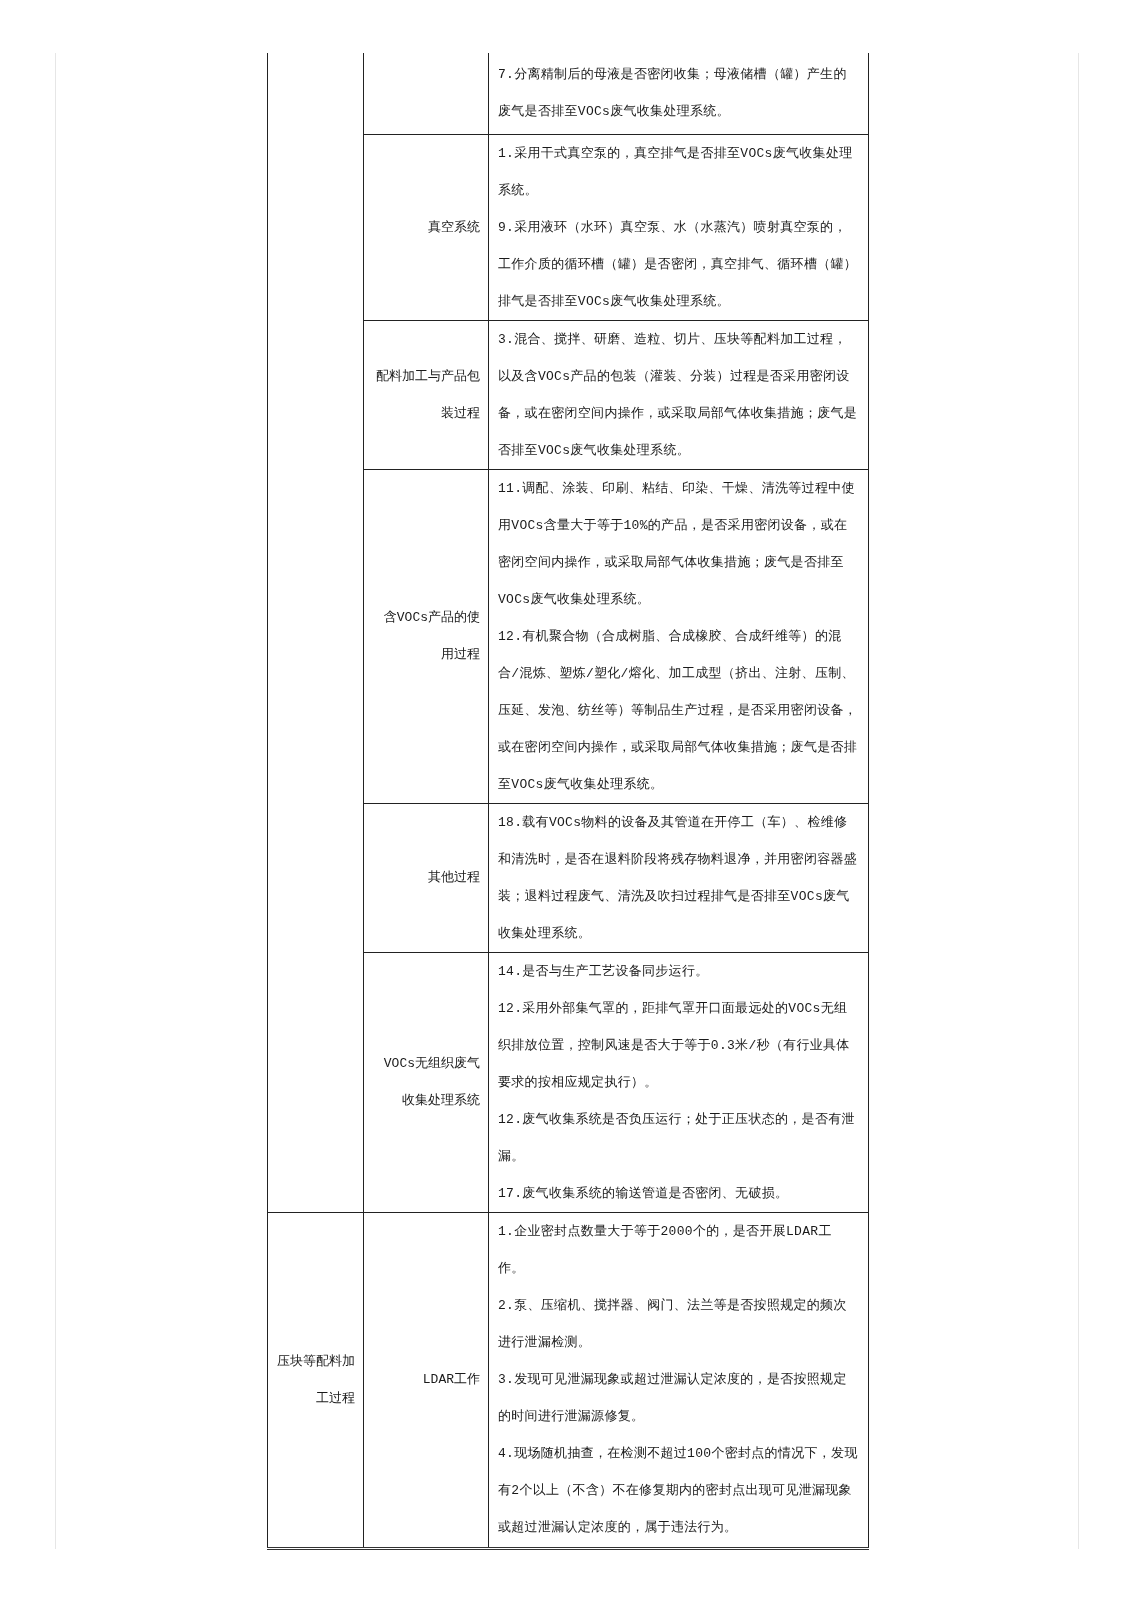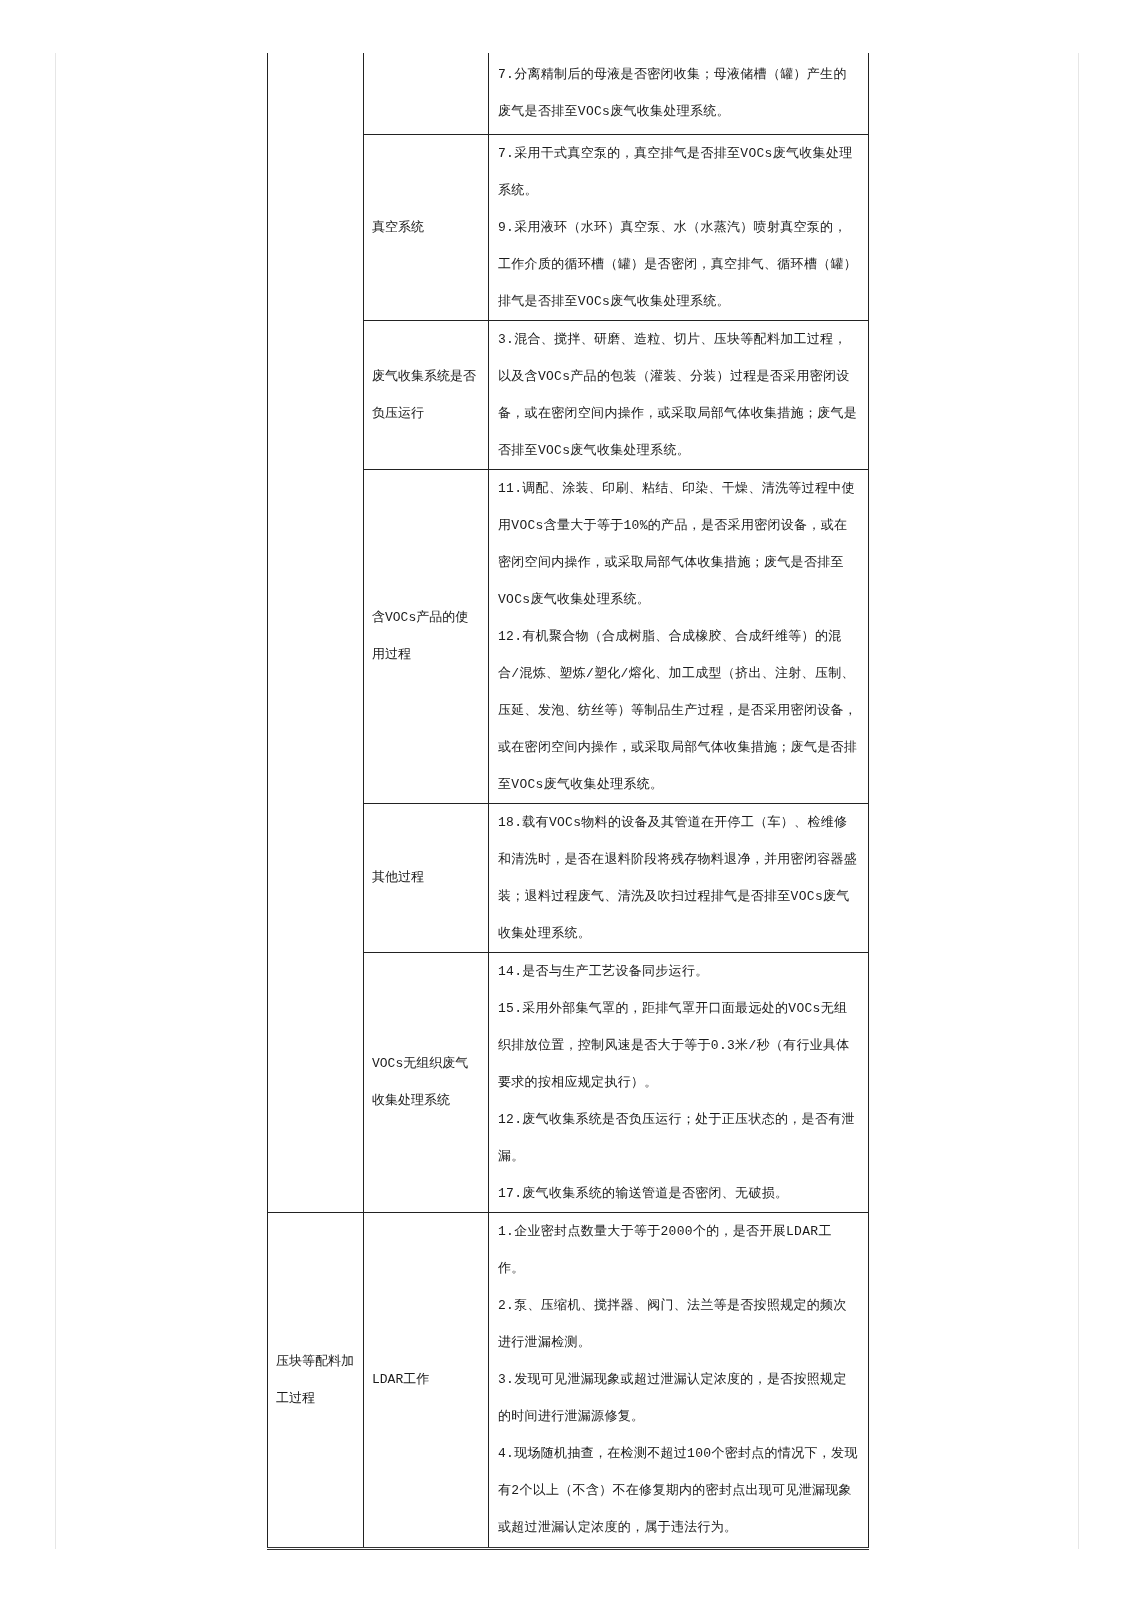--- a/index.html
+++ b/index.html
@@ -40,21 +40,21 @@
       font-size: 13px;
       line-height: 37px;
       font-family: Liberation Mono, monospace;
     }
     .doc-table tr.first td { border-top: none; }
     .doc-table tr.last td { border-bottom: 3px double #333; margin-top: 19px; }
     .col-cat { width: 96px; }
     .col-sub { width: 125px; }
     .col-req { width: 380px; }
     .cat-cell, .sub-cell {
-      text-align: left;
+      text-align: right;
       padding: 0 8px !important;
     }
     .req-cell {
       padding: 0 10px 0 9px !important;
       text-align: left;
     }
     .req-item {
       display: block;
       letter-spacing: 0.3px;
     }
@@ -76,26 +76,26 @@
     <tr class="first" style="height:81px">
       <td class="cat-cell" rowspan="6"></td>
       <td class="sub-cell"></td>
       <td class="req-cell">
         <span class="req-item">7.分离精制后的母液是否密闭收集；母液储槽（罐）产生的废气是否排至VOCs废气收集处理系统。</span>
       </td>
     </tr>
     <tr style="height:186px">
       <td class="sub-cell">真空系统</td>
       <td class="req-cell">
-        <span class="req-item">7.采用干式真空泵的，真空排气是否排至VOCs废气收集处理系统。</span>
+        <span class="req-item">1.采用干式真空泵的，真空排气是否排至VOCs废气收集处理系统。</span>
         <span class="req-item">9.采用液环（水环）真空泵、水（水蒸汽）喷射真空泵的，工作介质的循环槽（罐）是否密闭，真空排气、循环槽（罐）排气是否排至VOCs废气收集处理系统。</span>
       </td>
     </tr>
     <tr style="height:149px">
-      <td class="sub-cell">废气收集系统是否负压运行</td>
+      <td class="sub-cell">配料加工与产品包装过程</td>
       <td class="req-cell">
         <span class="req-item">3.混合、搅拌、研磨、造粒、切片、压块等配料加工过程，以及含VOCs产品的包装（灌装、分装）过程是否采用密闭设备，或在密闭空间内操作，或采取局部气体收集措施；废气是否排至VOCs废气收集处理系统。</span>
       </td>
     </tr>
     <tr style="height:334px">
       <td class="sub-cell">含VOCs产品的使用过程</td>
       <td class="req-cell">
         <span class="req-item">11.调配、涂装、印刷、粘结、印染、干燥、清洗等过程中使用VOCs含量大于等于10%的产品，是否采用密闭设备，或在密闭空间内操作，或采取局部气体收集措施；废气是否排至VOCs废气收集处理系统。</span>
         <span class="req-item">12.有机聚合物（合成树脂、合成橡胶、合成纤维等）的混合/混炼、塑炼/塑化/熔化、加工成型（挤出、注射、压制、压延、发泡、纺丝等）等制品生产过程，是否采用密闭设备，或在密闭空间内操作，或采取局部气体收集措施；废气是否排至VOCs废气收集处理系统。</span>
       </td>
@@ -103,21 +103,21 @@
     <tr style="height:149px">
       <td class="sub-cell">其他过程</td>
       <td class="req-cell">
         <span class="req-item">18.载有VOCs物料的设备及其管道在开停工（车）、检维修和清洗时，是否在退料阶段将残存物料退净，并用密闭容器盛装；退料过程废气、清洗及吹扫过程排气是否排至VOCs废气收集处理系统。</span>
       </td>
     </tr>
     <tr style="height:259px">
       <td class="sub-cell">VOCs无组织废气收集处理系统</td>
       <td class="req-cell">
         <span class="req-item">14.是否与生产工艺设备同步运行。</span>
-        <span class="req-item">15.采用外部集气罩的，距排气罩开口面最远处的VOCs无组织排放位置，控制风速是否大于等于0.3米/秒（有行业具体要求的按相应规定执行）。</span>
+        <span class="req-item">12.采用外部集气罩的，距排气罩开口面最远处的VOCs无组织排放位置，控制风速是否大于等于0.3米/秒（有行业具体要求的按相应规定执行）。</span>
         <span class="req-item">12.废气收集系统是否负压运行；处于正压状态的，是否有泄漏。</span>
         <span class="req-item">17.废气收集系统的输送管道是否密闭、无破损。</span>
       </td>
     </tr>
     <tr class="last" style="height:336px">
       <td class="cat-cell">压块等配料加工过程</td>
       <td class="sub-cell">LDAR工作</td>
       <td class="req-cell">
         <span class="req-item">1.企业密封点数量大于等于2000个的，是否开展LDAR工作。</span>
         <span class="req-item">2.泵、压缩机、搅拌器、阀门、法兰等是否按照规定的频次进行泄漏检测。</span>

